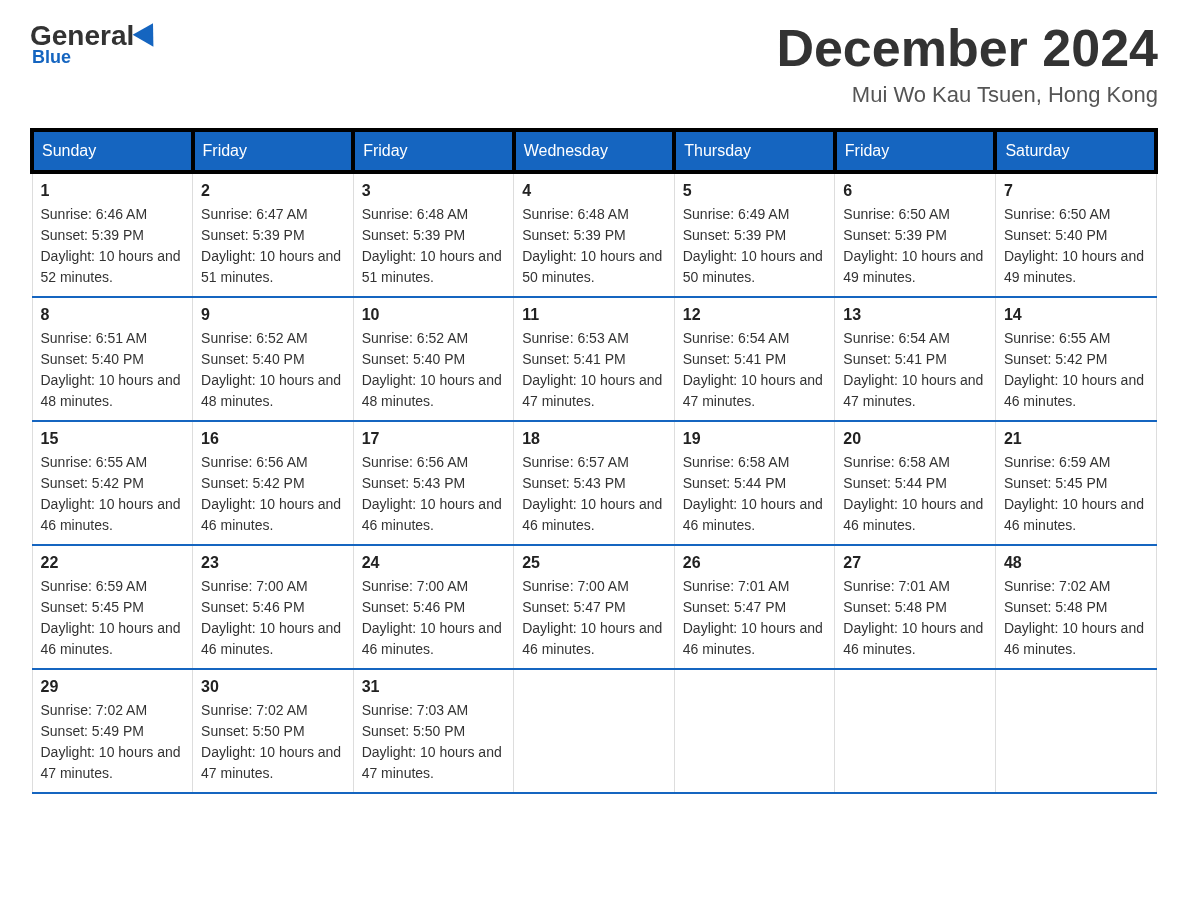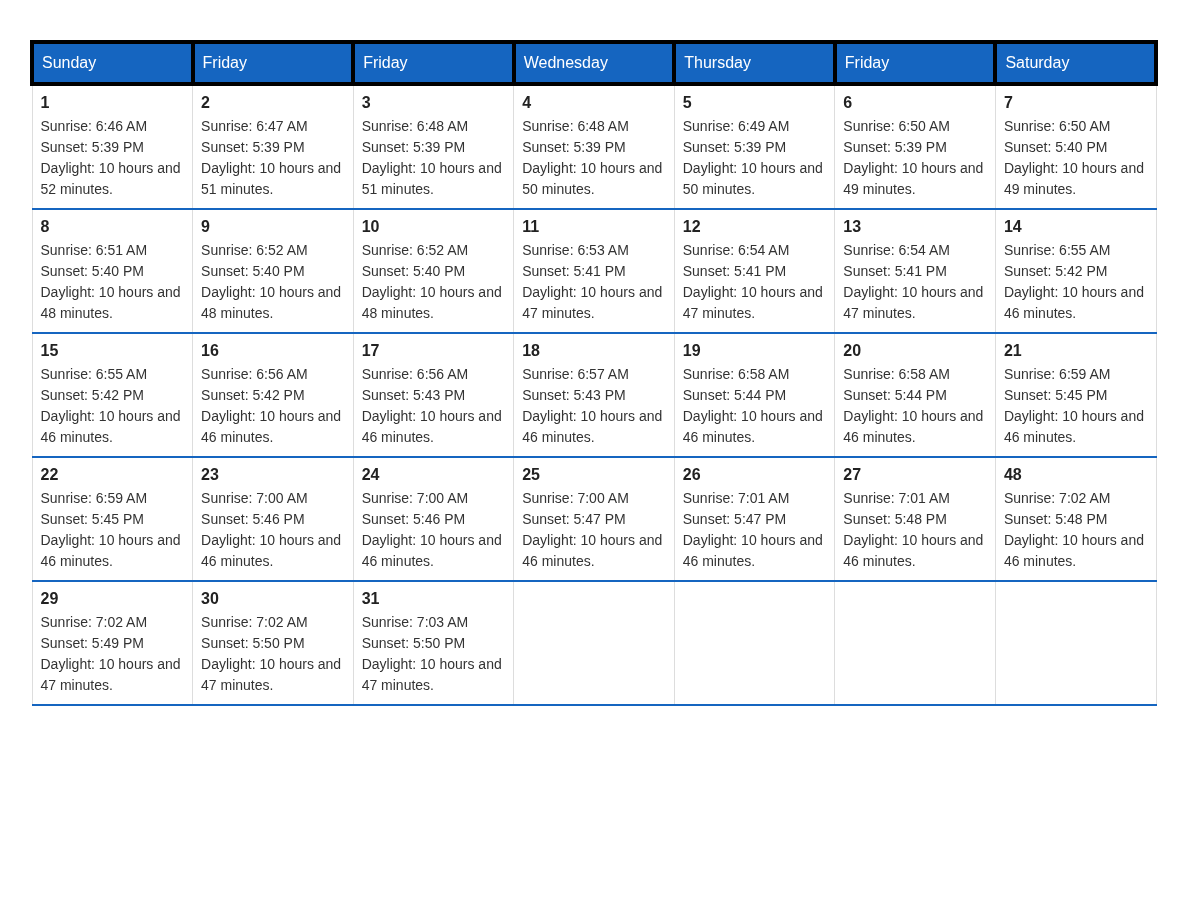--- a/index.html
+++ b/index.html
@@ -102,20 +102,31 @@
     .day-info {
       font-size: 14px;
       line-height: 1.5;
       color: #333;
     }
   </style>
 </head>
 <body>
 
 <div class="header">
+  <div class="logo">
+    <div class="logo-text">
+      <span class="logo-general">General</span>
+      <span class="logo-triangle"></span>
+    </div>
+    <div class="logo-line">Blue</div>
+  </div>
+  <div class="title-section">
+    <div class="month-title">December 2024</div>
+    <div class="location-title">Mui Wo Kau Tsuen, Hong Kong</div>
+  </div>
 </div>
 
 <table>
   <thead>
     <tr>
     <th>Sunday</th>
         <th>Friday</th>
         <th>Friday</th>
         <th>Wednesday</th>
         <th>Thursday</th>

